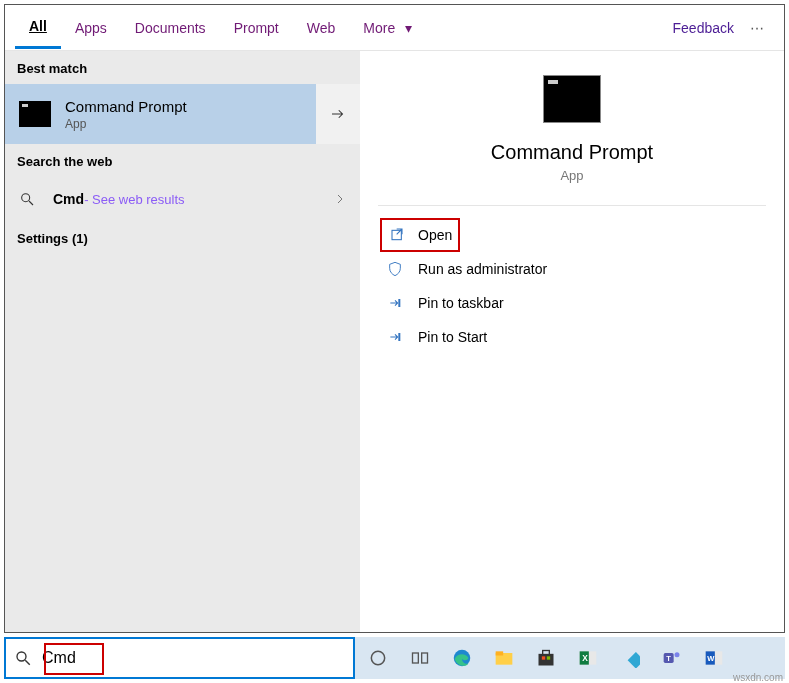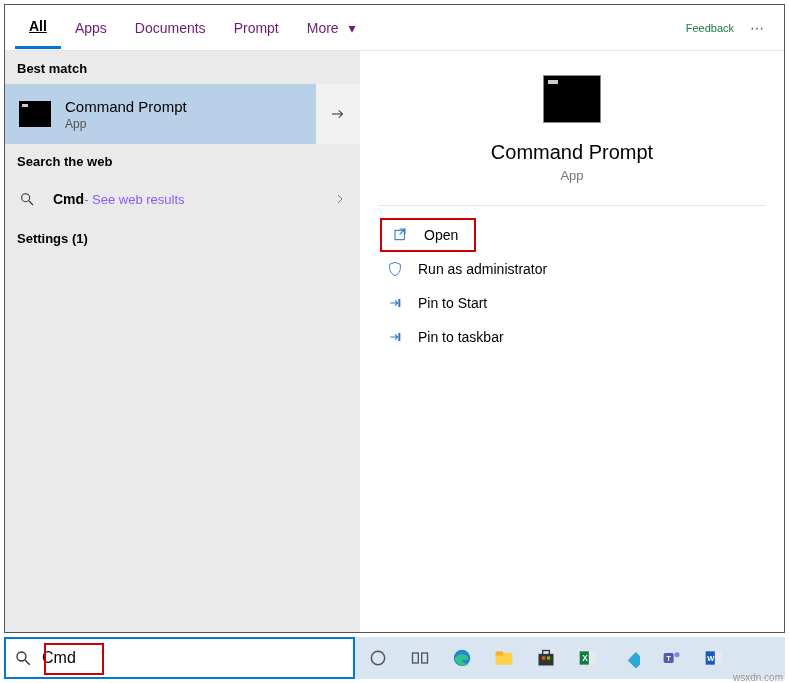--- a/index.html
+++ b/index.html
@@ -2,21 +2,21 @@
 <html><head>
 <meta charset="utf-8">
 <style>
   * { box-sizing: border-box; margin: 0; padding: 0; font-family: "Segoe UI", Arial, sans-serif; }
   body { width: 789px; height: 683px; background: #fff; position: relative; overflow: hidden; }
   .frame { position: absolute; left: 4px; top: 4px; width: 781px; height: 629px; border: 1px solid #555; background: #fff; }
   .tabs { display: flex; align-items: center; height: 46px; padding: 0 10px 0 10px; border-bottom: 1px solid #e5e5e5; }
   .tab { padding: 12px 14px 12px 14px; font-size: 14px; color: #701a75; cursor: default; }
   .tab.active { color: #000; border-bottom: 3px solid #0078d4; font-weight: 600; text-decoration: underline; }
   .spacer { flex: 1; }
-  .feedback { font-size: 11px; color: #15803d; padding: 12px 8px; }
+  .feedback { font-size: 14px; color: #4c1d95; padding: 12px 8px; }
   .more-dots { padding: 12px 8px; color: #555; letter-spacing: 2px; font-size: 14px; }
   .body { display: flex; height: calc(100% - 46px); }
   .left { width: 355px; background: #eaeaea; display: flex; flex-direction: column; }
   .right { flex: 1; background: #fff; padding: 0; }
   .section-label { font-size: 13px; font-weight: 700; padding: 10px 12px 8px 12px; color: #000; }
   .result { display: flex; align-items: center; height: 60px; padding: 0 14px; }
   .result.highlight { background: #b8d0e8; }
   .result .icon-box { width: 32px; height: 26px; background: #000; margin-right: 14px; position: relative; }
   .result .icon-box::after { content:""; position:absolute; left:3px; top:3px; width:6px; height:3px; background:#ccc; }
   .result .txt { flex: 1; }
@@ -30,40 +30,41 @@
   .web-row .chev { margin-left:auto; color:#777; }
   .preview { padding: 24px 0 0 0; text-align:center; }
   .preview .big-icon { width:58px; height:48px; background:#000; margin: 0 auto 18px auto; position:relative; border:1px solid #888; }
   .preview .big-icon::after { content:""; position:absolute; left:4px; top:4px; width:10px; height:4px; background:#ccc; }
   .preview .pname { font-size: 20px; font-weight: 400; color:#000; }
   .preview .ptype { font-size: 13px; color:#777; margin-top:4px; }
   .divider { height:1px; background:#e5e5e5; margin: 22px 18px 8px 18px; }
   .actions { padding: 4px 0 0 14px; }
   .action { display:flex; align-items:center; height: 34px; padding: 0 10px; font-size: 14px; color:#000; }
   .action .ai { width: 22px; display:inline-flex; justify-content:center; color:#3575c0; margin-right: 12px; }
-  .action.boxed { outline: 2px solid #c00; outline-offset: -2px; width: 96px; margin-left: 6px; }
+  .action.boxed { outline: 2px solid #c00; outline-offset: -2px; width: 80px; margin-left: 6px; }
   .taskbar { position:absolute; left:4px; bottom:4px; width: 781px; height: 42px; display:flex; }
   .searchbox { width: 351px; height: 42px; border: 2px solid #0078d4; background:#fff; display:flex; align-items:center; padding: 0 8px; }
   .searchbox .si { margin-right: 10px; color:#333; }
   .searchbox input { border:none; outline:none; font-size: 16px; flex:1; background:transparent; }
   .qbox { position:absolute; left: 38px; top: 4px; width: 60px; height: 32px; border: 2px solid #c00; pointer-events:none; }
   .tb-rest { flex:1; background:#d9e6f2; display:flex; align-items:center; padding-left: 10px; gap: 16px; }
   .tb-icon { width: 26px; height: 26px; display:flex; align-items:center; justify-content:center; font-size:16px; }
   .watermark { position:absolute; right:6px; bottom:0; font-size:10px; color:#999; }
   svg { display:block; }
 </style>
 </head>
 <body>
 
 <div class="frame">
   <div class="tabs">
     <div class="tab active">All</div>
     <div class="tab">Apps</div>
     <div class="tab">Documents</div>
     <div class="tab">Prompt</div>
+    <div class="tab">Web</div>
     <div class="tab">
       <span>More</span>
       <span style="margin-left:6px;">▾</span>
     </div>
     <div class="spacer"></div>
     <div class="feedback">Feedback</div>
     <div class="more-dots">⋯</div>
   </div>
 
   <div class="body">
@@ -129,30 +130,30 @@
           </span>
           <span>Run as administrator</span>
         </div>
         <div class="action">
           <span class="ai">
             <svg width="16" height="16" viewBox="0 0 24 24">
                 <path d="M5 12h10m-3-4 4 4-4 4" stroke="#3575c0" stroke-width="1.6" fill="none"></path>
                 <rect x="17" y="6" width="3" height="12" fill="#3575c0"></rect>
               </svg>
           </span>
-          <span>Pin to Start</span>
+          <span>Pin to taskbar</span>
         </div>
         <div class="action">
           <span class="ai">
             <svg width="16" height="16" viewBox="0 0 24 24">
                 <path d="M5 12h10m-3-4 4 4-4 4" stroke="#3575c0" stroke-width="1.6" fill="none"></path>
                 <rect x="17" y="6" width="3" height="12" fill="#3575c0"></rect>
               </svg>
           </span>
-          <span>Pin to taskbar</span>
+          <span>Pin to Start</span>
         </div>
       </div>
     </div>
   </div>
 </div>
 
 <div class="taskbar">
   <div class="searchbox" style="position:relative;">
     <span class="si">
       <svg width="18" height="18" viewBox="0 0 24 24">

